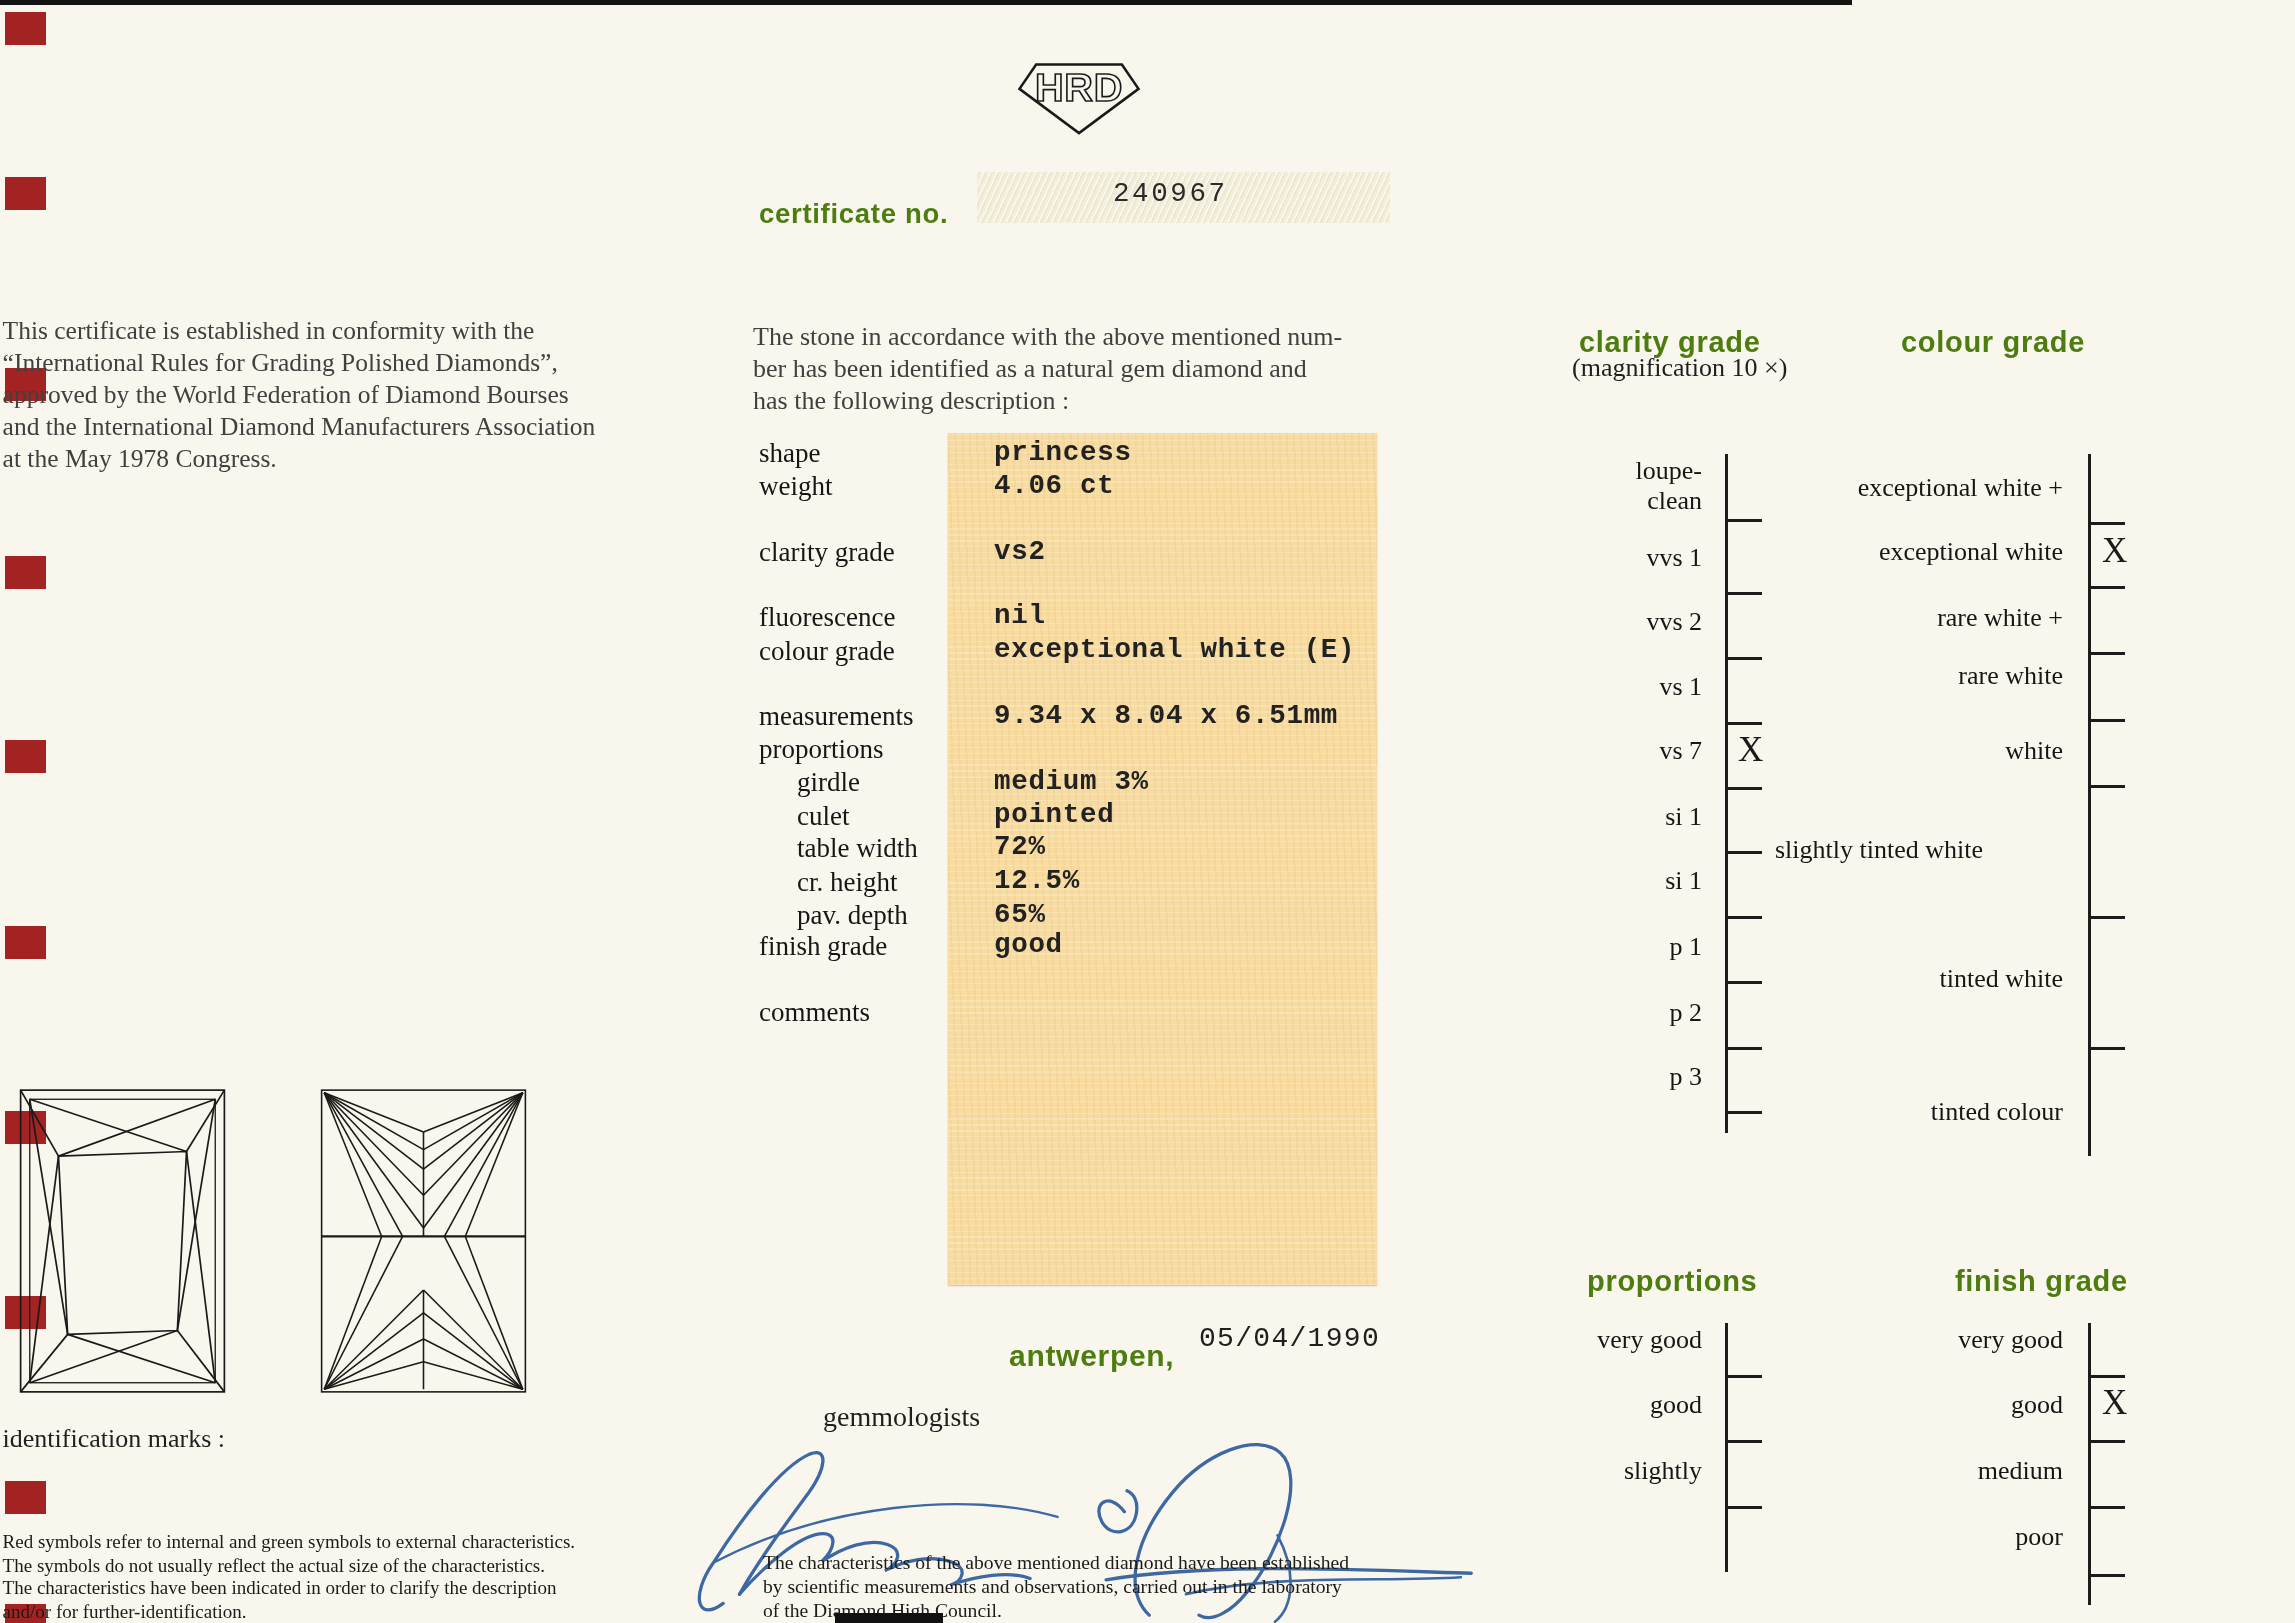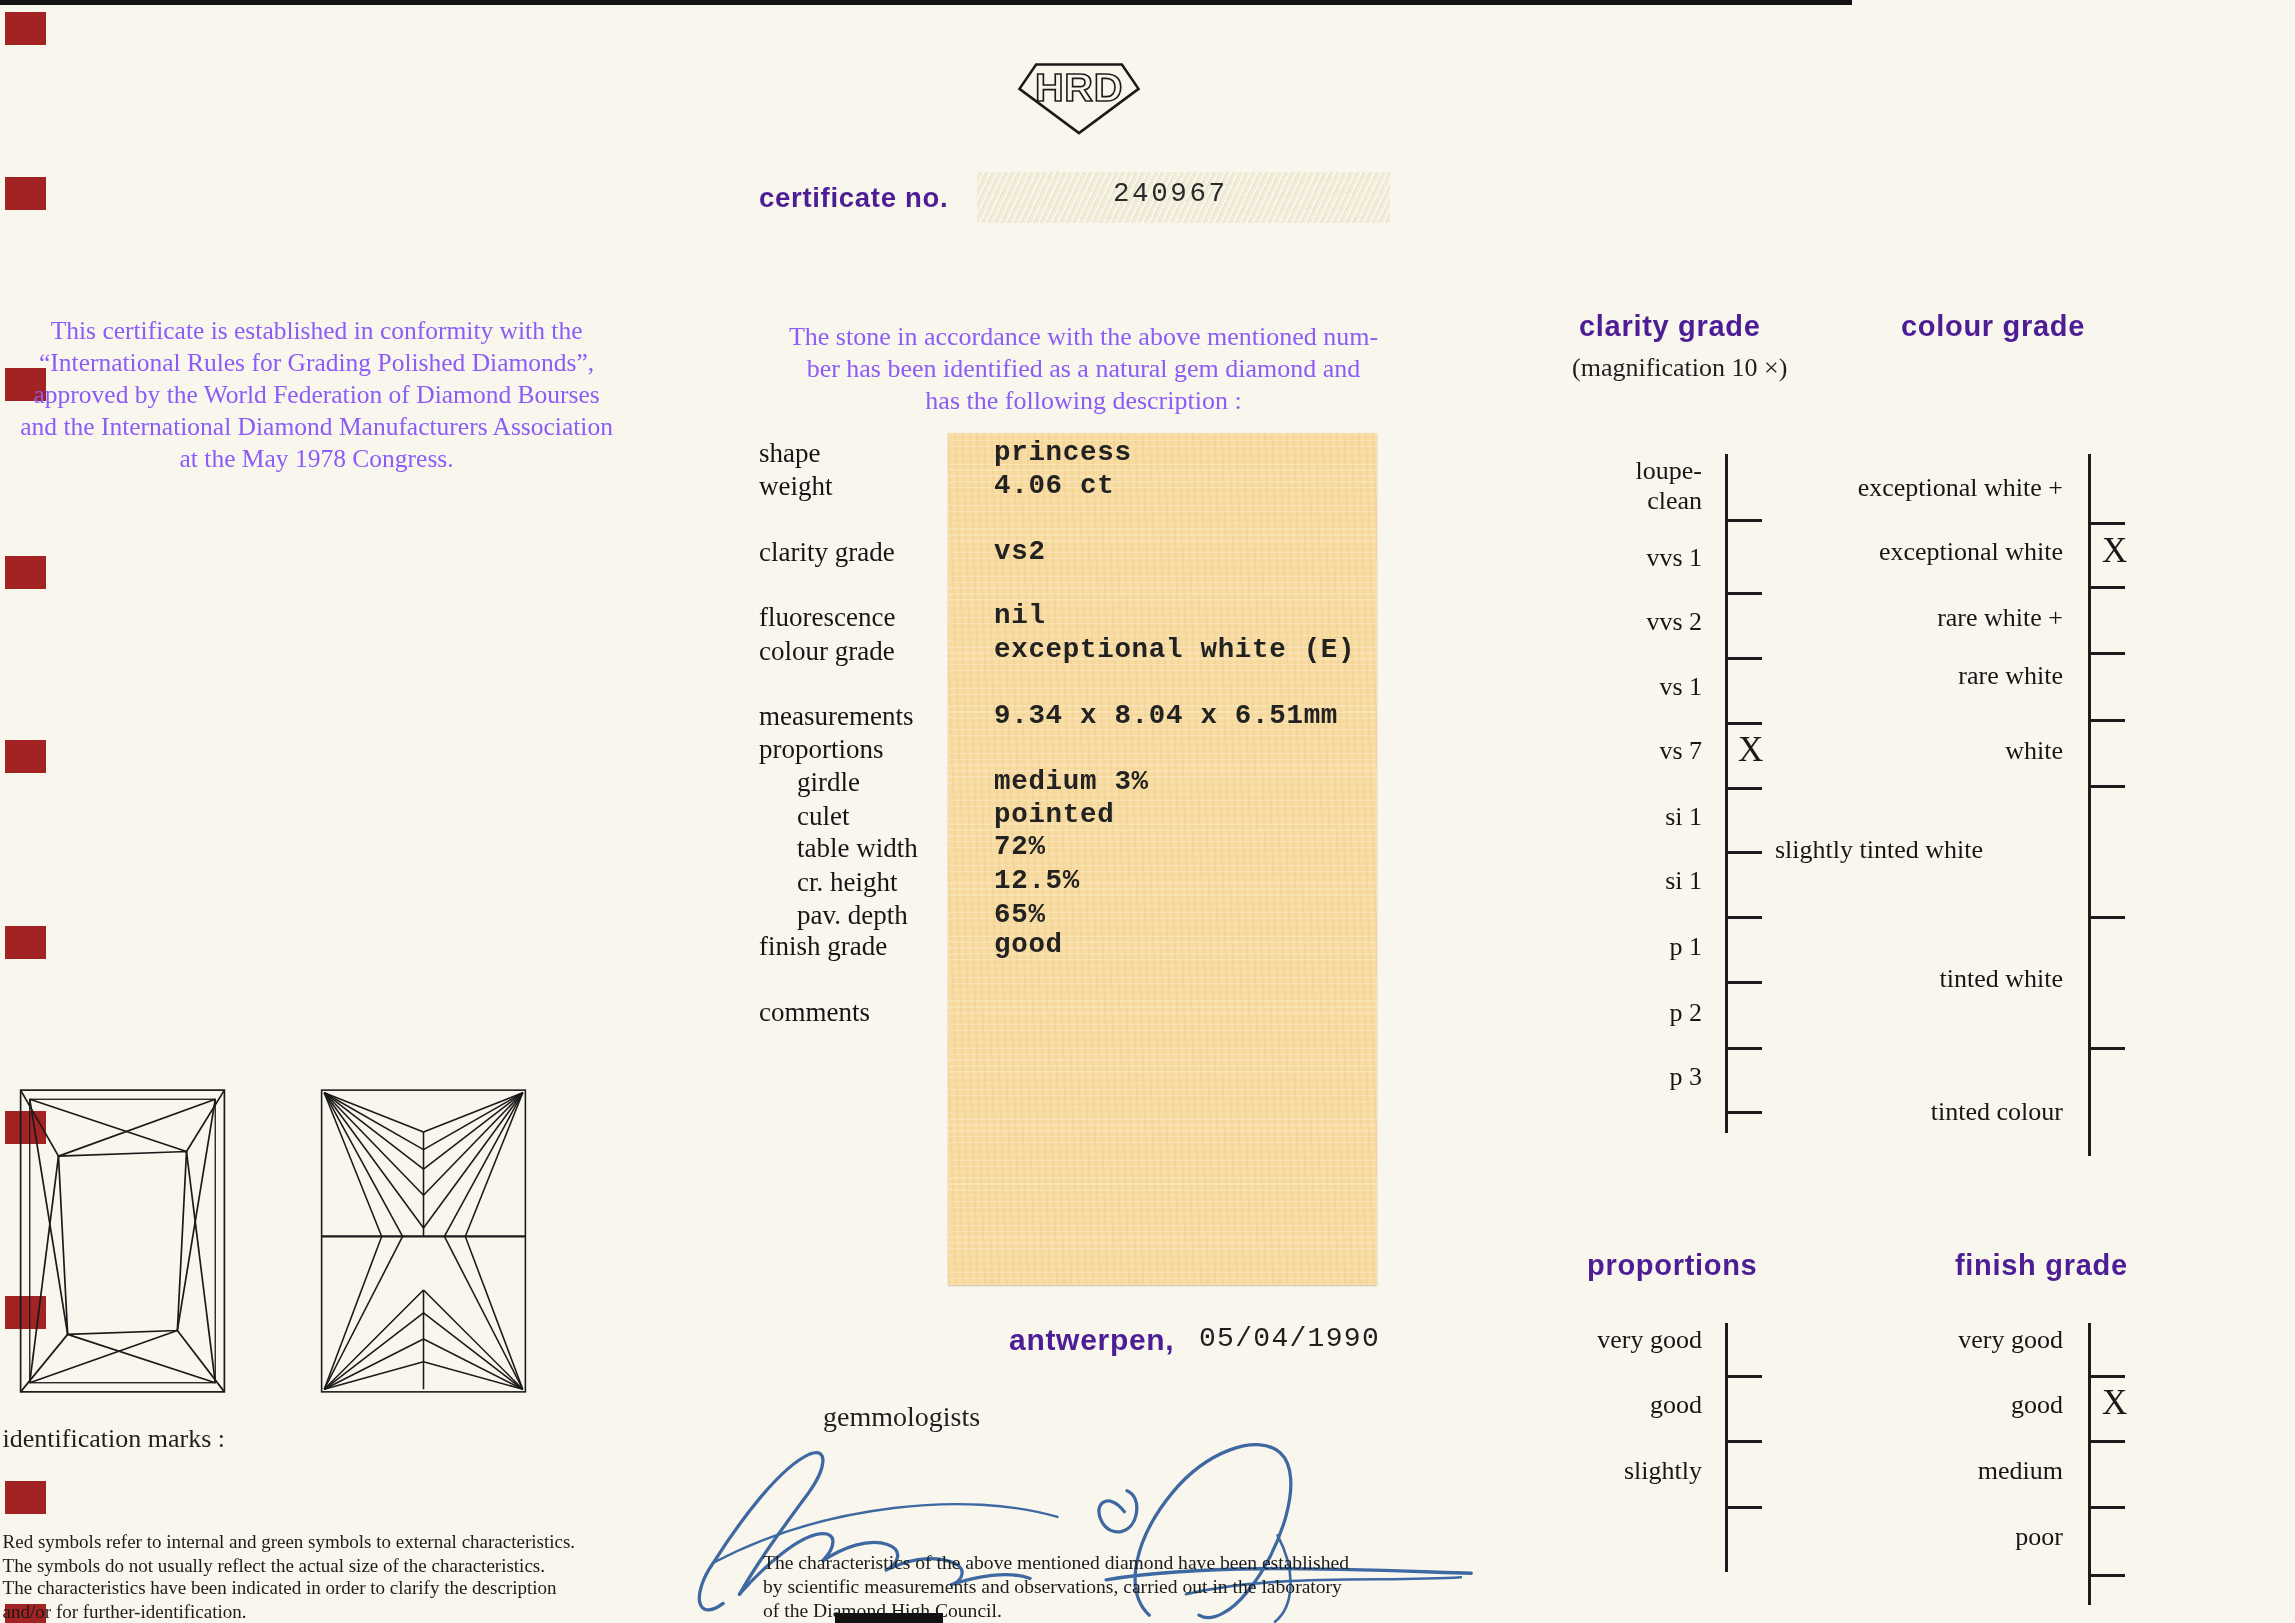--- a/index.html
+++ b/index.html
@@ -2,23 +2,23 @@
 <html style="font-size:10.5px"><head>
 <meta charset="utf-8">
 <style>
   html,body{margin:0;padding:0;}
   body{width:2295px;height:1623px;overflow:hidden;position:relative;
        background:#f9f6ed;font-family:"Liberation Serif","DejaVu Serif",serif;color:#1f1f1f;}
   .abs{position:absolute;}
   .serif{font-family:"Liberation Serif","DejaVu Serif",serif;}
   .sans{font-family:"Liberation Sans","DejaVu Sans",sans-serif;}
   .mono{font-family:"Liberation Mono","DejaVu Sans Mono",monospace;}
-  .para{white-space:pre-line;font-size:25.5px;line-height:32px;color:#8b5cf6;text-align:center;}
+  .para{white-space:pre-line;font-size:25.5px;line-height:32px;color:#404040;}
   .fine{white-space:pre-line;font-size:19px;line-height:24px;color:#1b1b1b;}
-  .h-bold{font-weight:bold;font-size:29px;color:#4c1d95;letter-spacing:0.7px;}
+  .h-bold{font-weight:bold;font-size:29px;color:#4d7c0f;letter-spacing:0.7px;margin-top:16px;}
   .top-rule{left:0;top:0;width:1852px;height:5.2px;background:#141414;}
   .cert-strip{left:977px;top:172px;width:413px;height:51px;background:#f2eedb;
       background-image:repeating-linear-gradient(115deg,rgba(255,255,255,.65) 0 1.3px,rgba(234,226,198,.55) 1.3px 3.3px,rgba(255,255,255,0) 3.3px 5.9px);}
   .cert-number{left:1113px;top:178px;font-size:27.5px;letter-spacing:2.6px;color:#2a2a2a;}
   .tan-block{left:948px;top:433px;width:429px;height:852px;background:#f7dba0;
       background-image:repeating-linear-gradient(0deg,rgba(255,255,255,.22) 0 1.3px,rgba(255,255,255,0) 1.3px 5.9px),
                        repeating-linear-gradient(88deg,rgba(224,176,96,.14) 0 2px,rgba(255,255,255,0) 2px 7.2px);
       box-shadow:0 1.3px 1.3px rgba(120,90,30,.35);}
   .desc-label{position:absolute;left:759px;font-size:27px;color:#161616;}
   .desc-label.indent{left:797px;}

